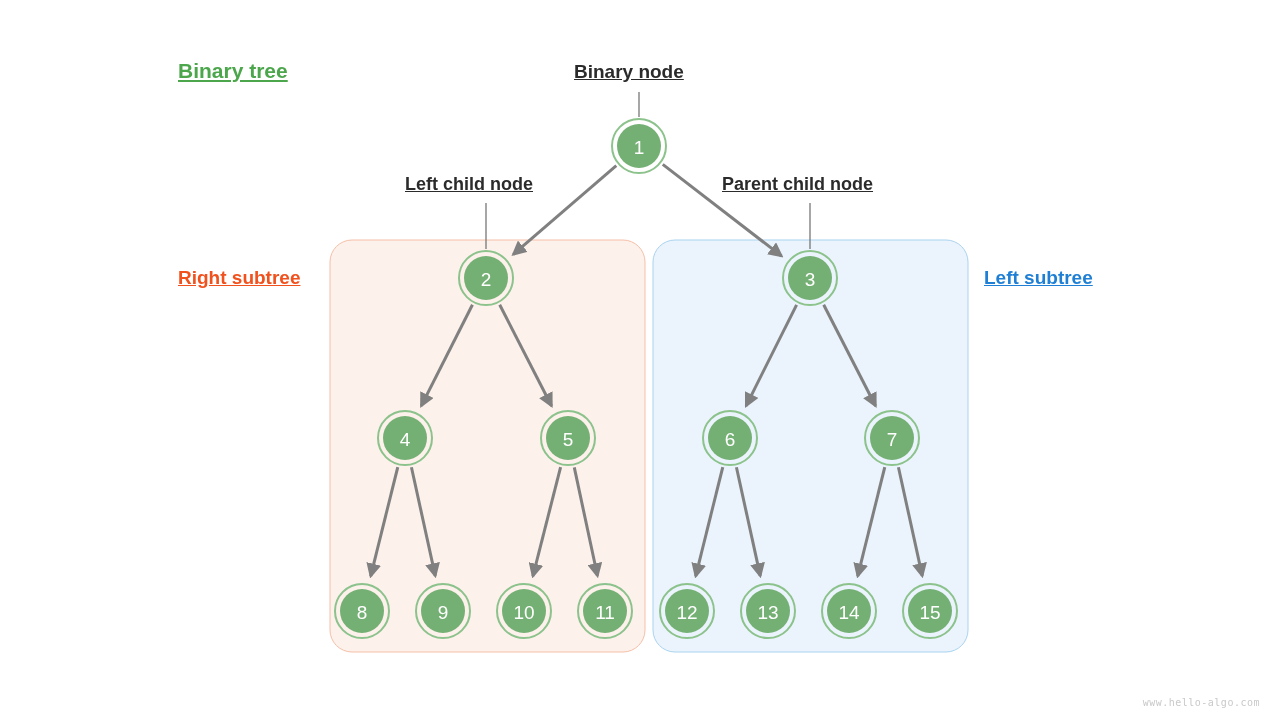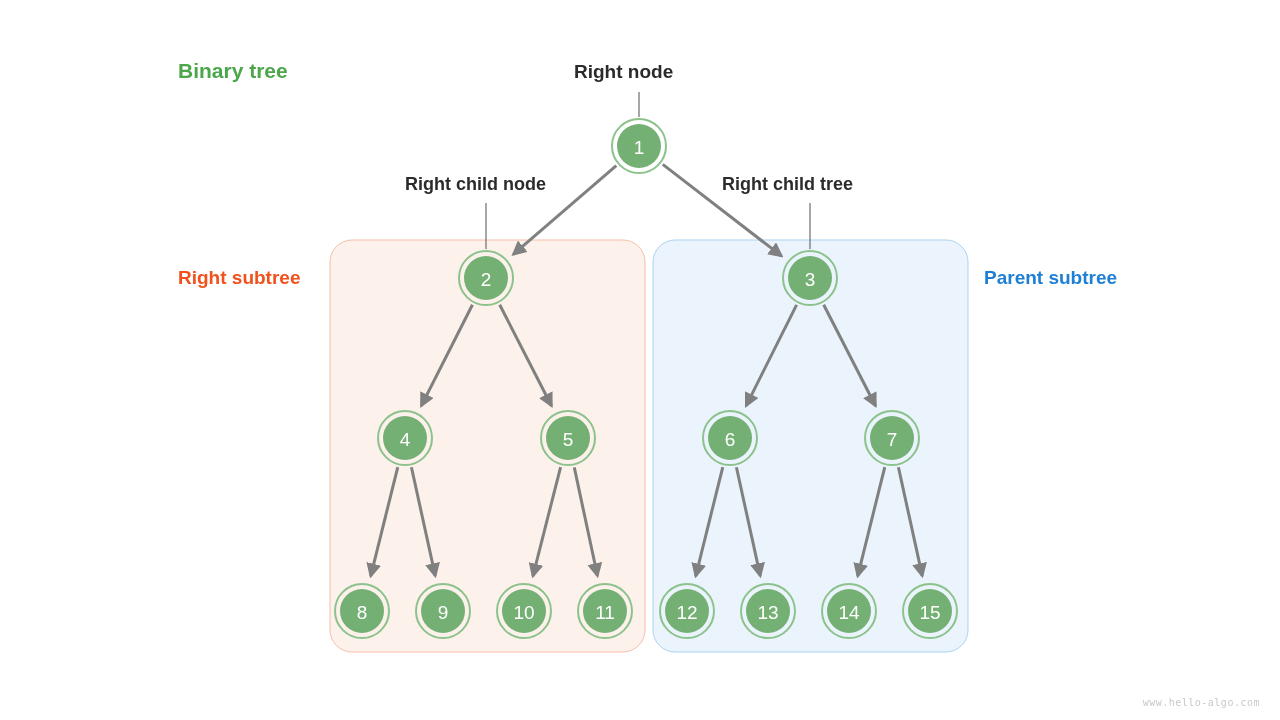--- a/index.html
+++ b/index.html
@@ -20,20 +20,21 @@
     left: 0;
     top: 0;
     width: 1280px;
     height: 720px;
   }
   .label-text {
     position: absolute;
     font-family: "Liberation Sans", sans-serif;
     font-weight: bold;
     white-space: nowrap;
+    text-decoration: underline;
   }
   .title-label {
     font-size: 21px;
     color: #4CA64C;
     left: 178px;
     top: 59px;
   }
   .left-subtree-label {
     font-size: 19px;
     color: #F0511D;
@@ -191,25 +192,25 @@
         <g>
           <circle cx="930" cy="611" r="27" fill="none" stroke="#8CC28C" stroke-width="2"></circle>
           <circle cx="930" cy="611" r="22" fill="#74B074" stroke="none"></circle>
           <text x="930" y="612" class="node-num">15</text>
         </g>
       </g>
   </svg>
 
   <div class="label-text title-label">Binary tree</div>
 
-  <div class="label-text parent-node-label">Right node</div>
-
-  <div class="label-text left-child-label">Right child node</div>
-
-  <div class="label-text right-child-label">Right child tree</div>
+  <div class="label-text parent-node-label">Binary node</div>
+
+  <div class="label-text left-child-label">Left child node</div>
+
+  <div class="label-text right-child-label">Parent child node</div>
 
   <div class="label-text left-subtree-label">Right subtree</div>
 
-  <div class="label-text right-subtree-label">Parent subtree</div>
+  <div class="label-text right-subtree-label">Left subtree</div>
 
   <div class="watermark">www.hello-algo.com</div>
 
 </div>
 
 </body></html>

